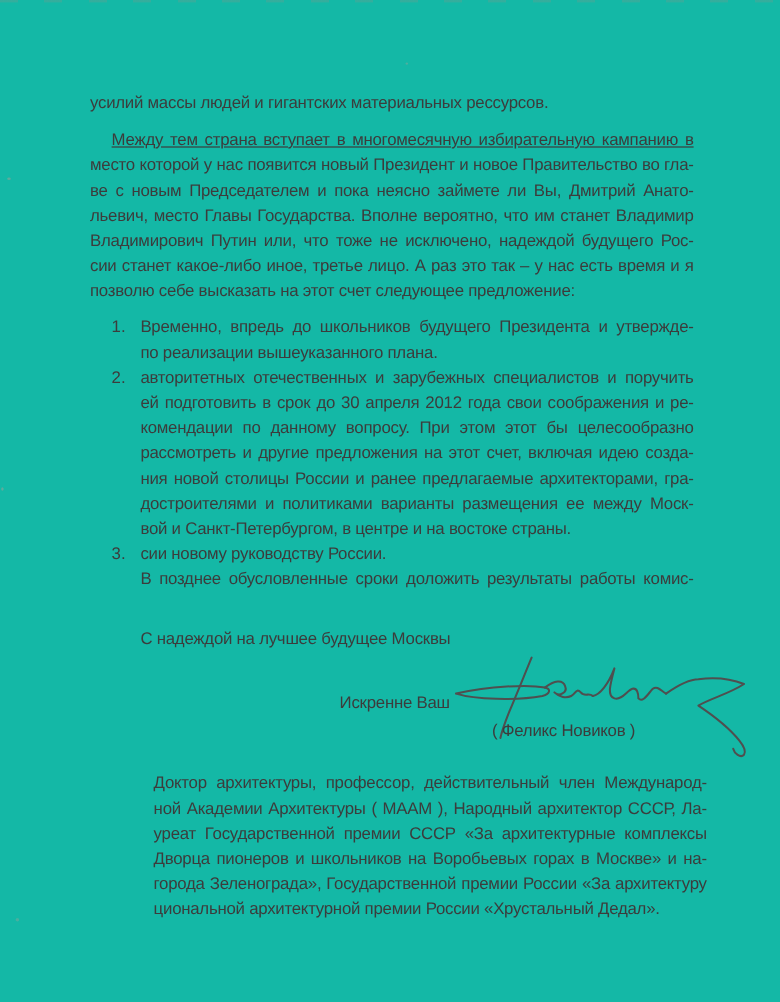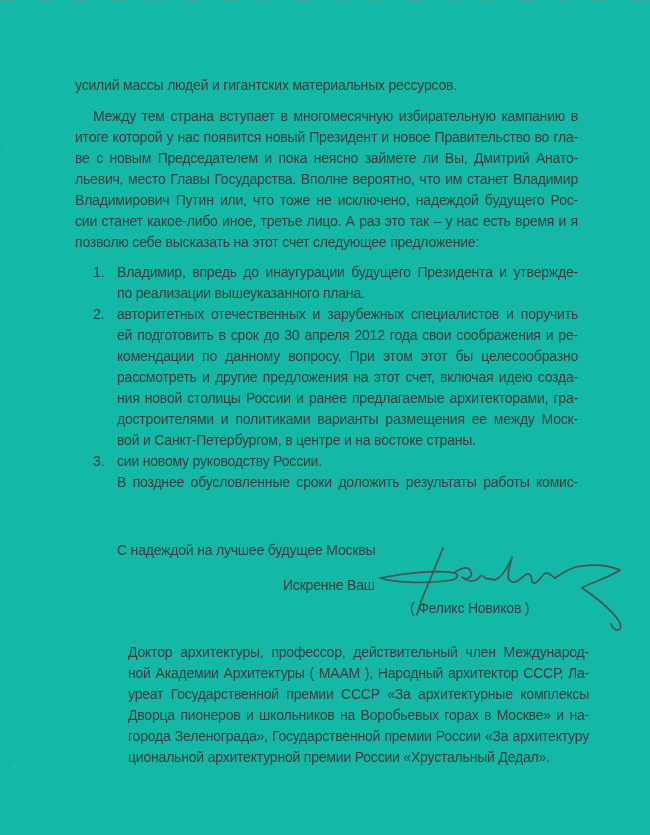--- a/index.html
+++ b/index.html
@@ -15,21 +15,21 @@
   .tblock{
     position:absolute;
     font-size:14px;
     line-height:21px;
     letter-spacing:-0.2px;
   }
   
   .ln{text-align:justify;text-align-last:justify;white-space:normal;}
   .ln.last{text-align-last:left;}
   .left-only .ln{text-align:left;text-align-last:left;}
-  .ln.indent{text-indent:18px;}
+  .ln.indent{text-indent:18px;text-decoration:underline;}
 
   .list-item{position:relative;}
   .list-num{
     position:absolute;left:-24px;top:0;width:22px;
     text-align:left;letter-spacing:0;
   }
 
   .closing-line{position:absolute;font-size:14px;line-height:21px;letter-spacing:-0.2px;}
 
   .signature-svg{position:absolute;left:378px;top:536px;width:272px;height:112px;}
@@ -57,52 +57,52 @@
   <div class="speck s2"></div>
   <div class="speck s3"></div>
   <div class="speck s4"></div>
 
   <div class="tblock left-only" style="left:75px;top:75px;width:503px;">
       <div class="ln last">усилий массы людей и гигантских материальных рессурсов.</div>
     </div>
 
   <div class="tblock" style="left:75px;top:106px;width:503px;">
       <div class="ln indent">Между тем страна вступает в многомесячную избирательную кампанию в</div>
-      <div class="ln">итоге которой у нас появится новый Президент и новое Правительство во гла-</div>
+      <div class="ln">место которой у нас появится новый Президент и новое Правительство во гла-</div>
       <div class="ln">ве с новым Председателем и пока неясно займете ли Вы, Дмитрий Анато-</div>
       <div class="ln">льевич, место Главы Государства. Вполне вероятно, что им станет Владимир</div>
       <div class="ln">Владимирович Путин или, что тоже не исключено, надеждой будущего Рос-</div>
       <div class="ln">сии станет какое-либо иное, третье лицо. А раз это так – у нас есть время и я</div>
       <div class="ln last">позволю себе высказать  на этот счет следующее предложение:</div>
     </div>
 
   <div class="tblock" style="left:117px;top:262px;width:461px;">
       <div class="list-item">
         <span class="list-num">1.</span>
-        <div class="ln">Владимир, впредь до инаугурации будущего Президента и утвержде-</div>
+        <div class="ln">Временно, впредь до школьников будущего Президента и утвержде-</div>
         <div class="ln last">по реализации вышеуказанного плана.</div>
       </div>
       <div class="list-item">
         <span class="list-num">2.</span>
         <div class="ln">авторитетных отечественных и зарубежных специалистов и поручить</div>
         <div class="ln">ей подготовить в срок до 30 апреля 2012 года свои соображения и ре-</div>
         <div class="ln">комендации по данному вопросу. При этом этот бы целесообразно</div>
         <div class="ln">рассмотреть и другие предложения на этот счет, включая идею созда-</div>
         <div class="ln">ния новой столицы России и ранее предлагаемые архитекторами, гра-</div>
         <div class="ln">достроителями и политиками варианты размещения ее между Моск-</div>
         <div class="ln last">вой и Санкт-Петербургом, в центре и на востоке страны.</div>
       </div>
       <div class="list-item">
         <span class="list-num">3.</span>
         <div class="ln last">сии новому руководству России.</div>
         <div class="ln">В позднее обусловленные сроки доложить результаты работы комис-</div>
       </div>
     </div>
 
-  <div class="closing-line" style="left:117px;top:540px;text-align:right;">С надеждой на лучшее будущее Москвы</div>
+  <div class="closing-line" style="left:117px;top:522px;text-align:right;">С надеждой на лучшее будущее Москвы</div>
 
   <div class="closing-line" style="left:283px;top:575px;">Искренне Ваш</div>
 
   <svg class="signature-svg" viewBox="0 0 272 112" xmlns="http://www.w3.org/2000/svg" aria-hidden="true">
     <g fill="none" stroke="#4f4f4f" stroke-width="1.7" stroke-linecap="round" stroke-linejoin="round">
 
       <path d="M 2 42 C 30 36, 62 34, 76 37 C 81 38, 81 42, 74 44 C 52 48, 18 47, 2 42"></path>
 
       <path d="M 76 37 C 84 31, 91 30, 93 36 C 95 41, 88 45, 84 41 C 88 45, 94 46, 98 44 C 102 42, 102 37, 106 41 C 109 45, 113 41, 116 44"></path>
 

